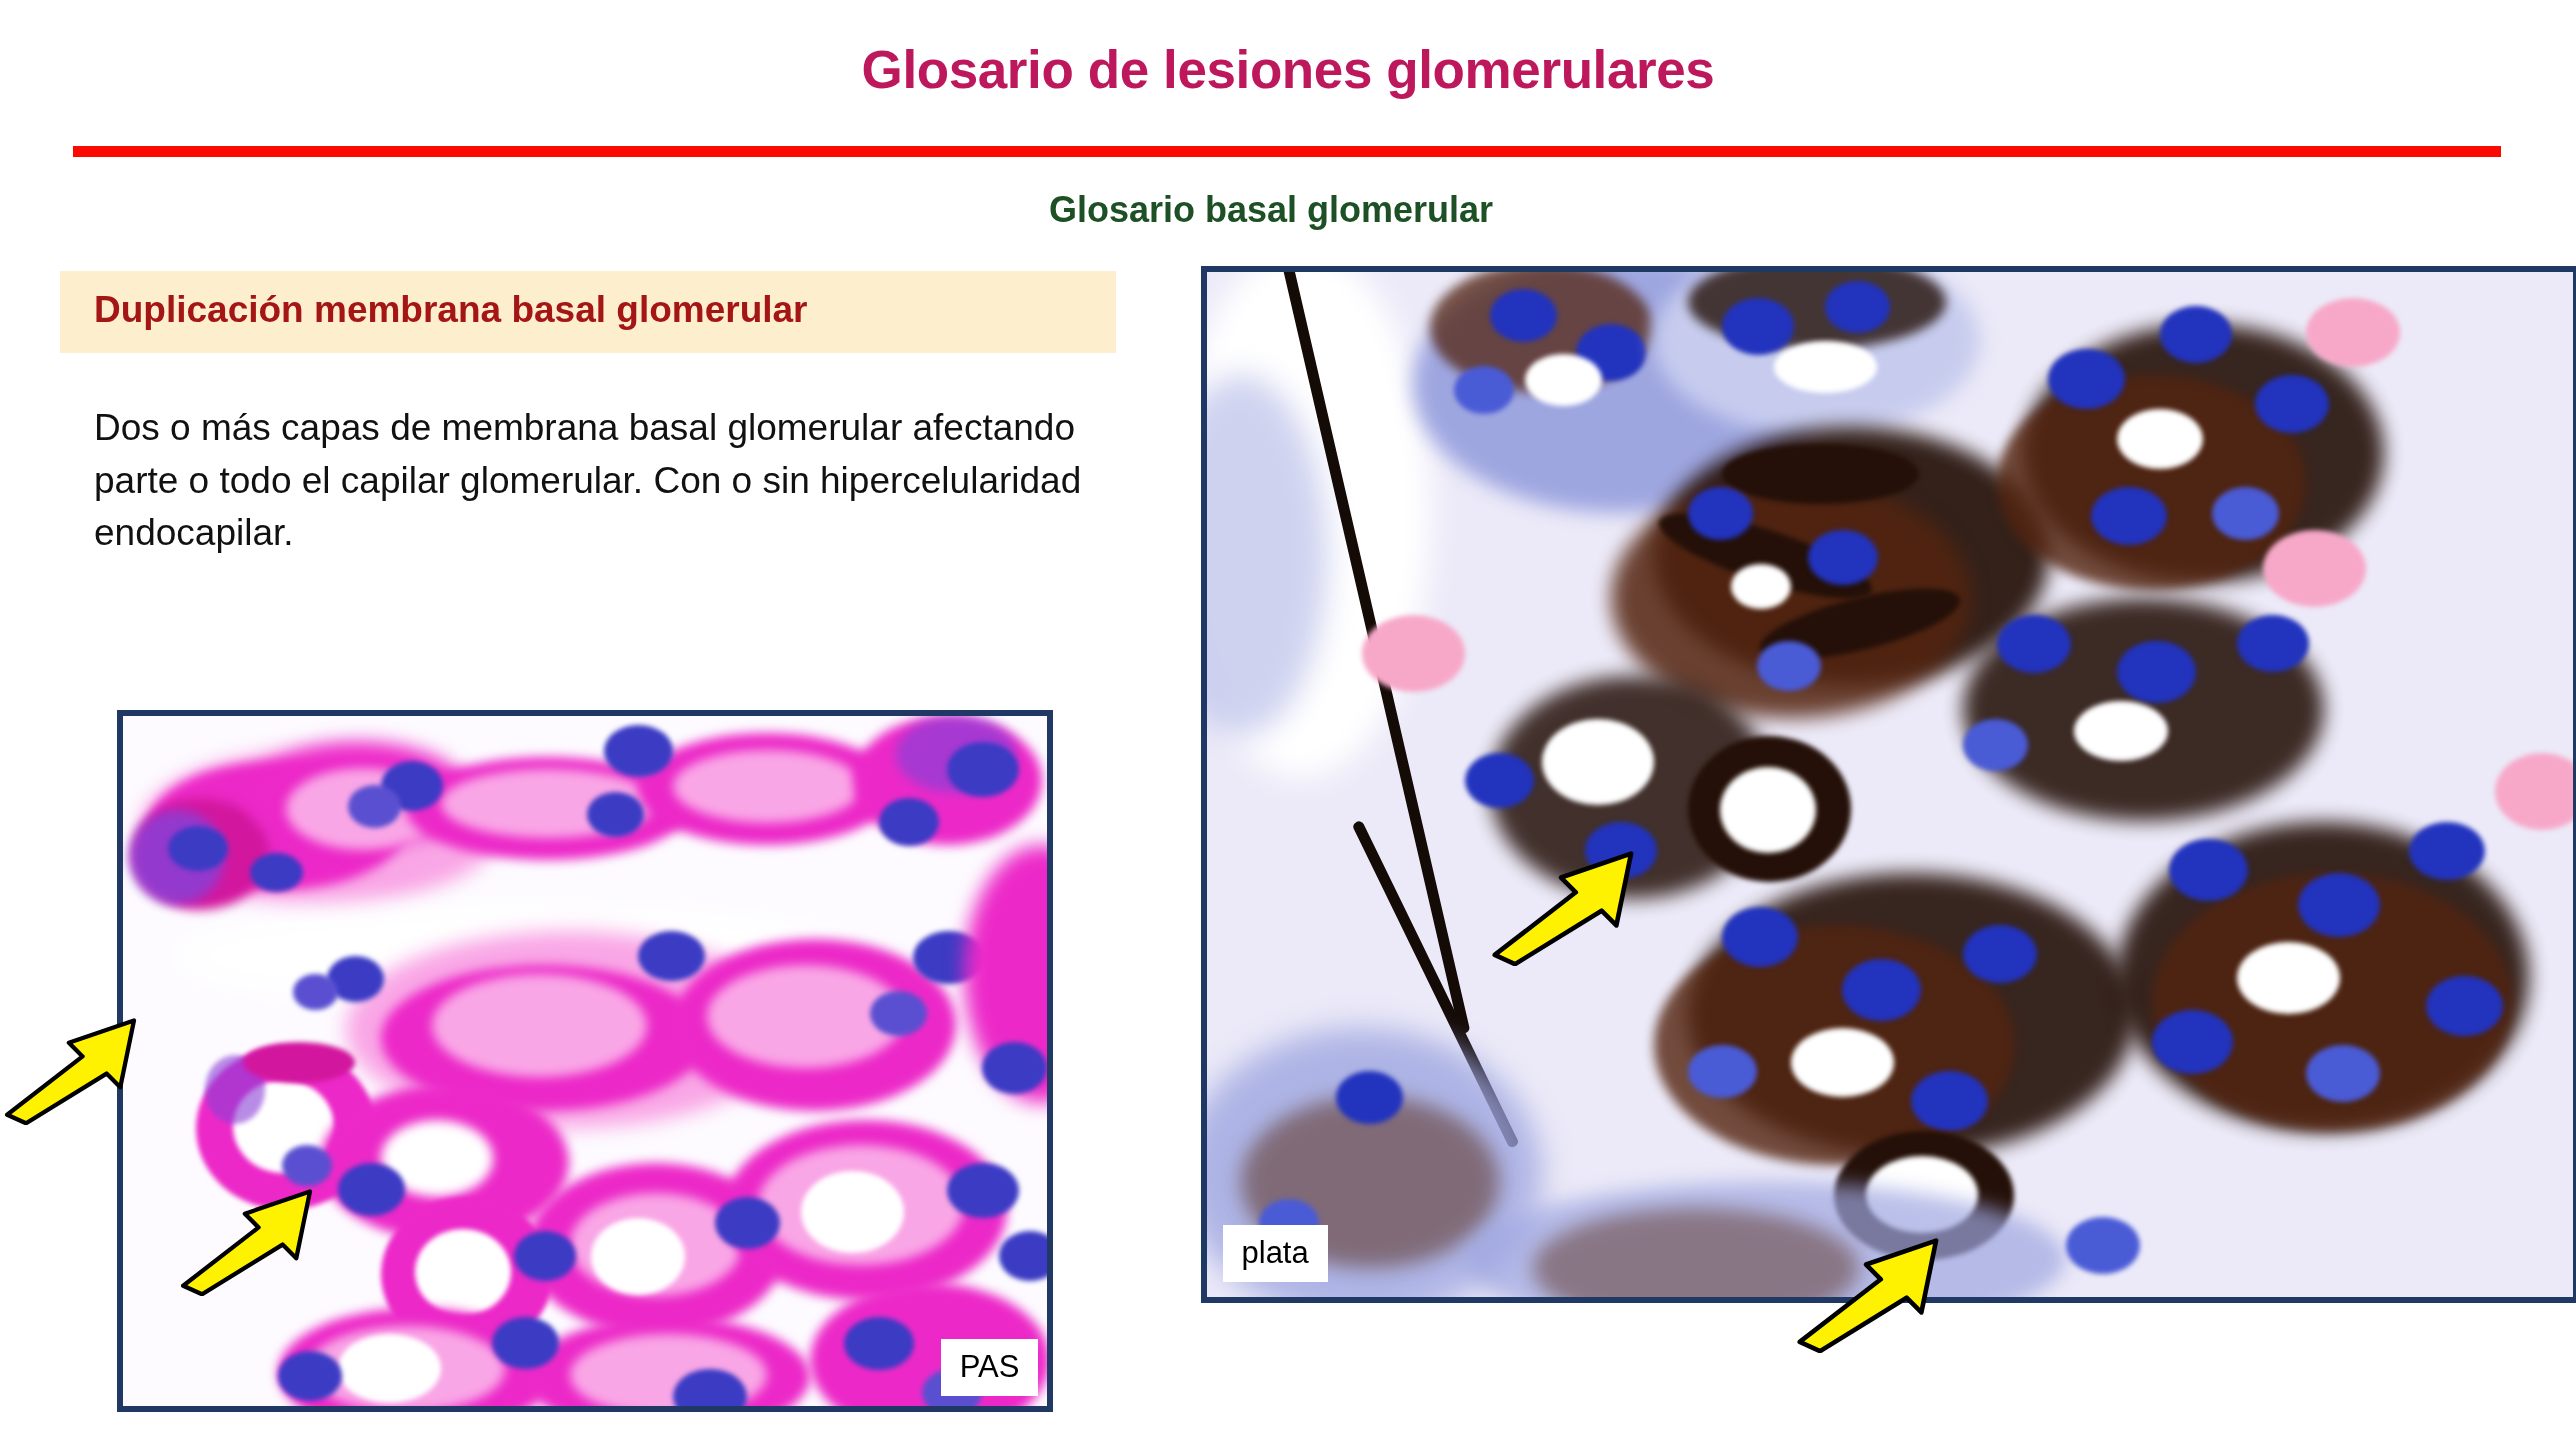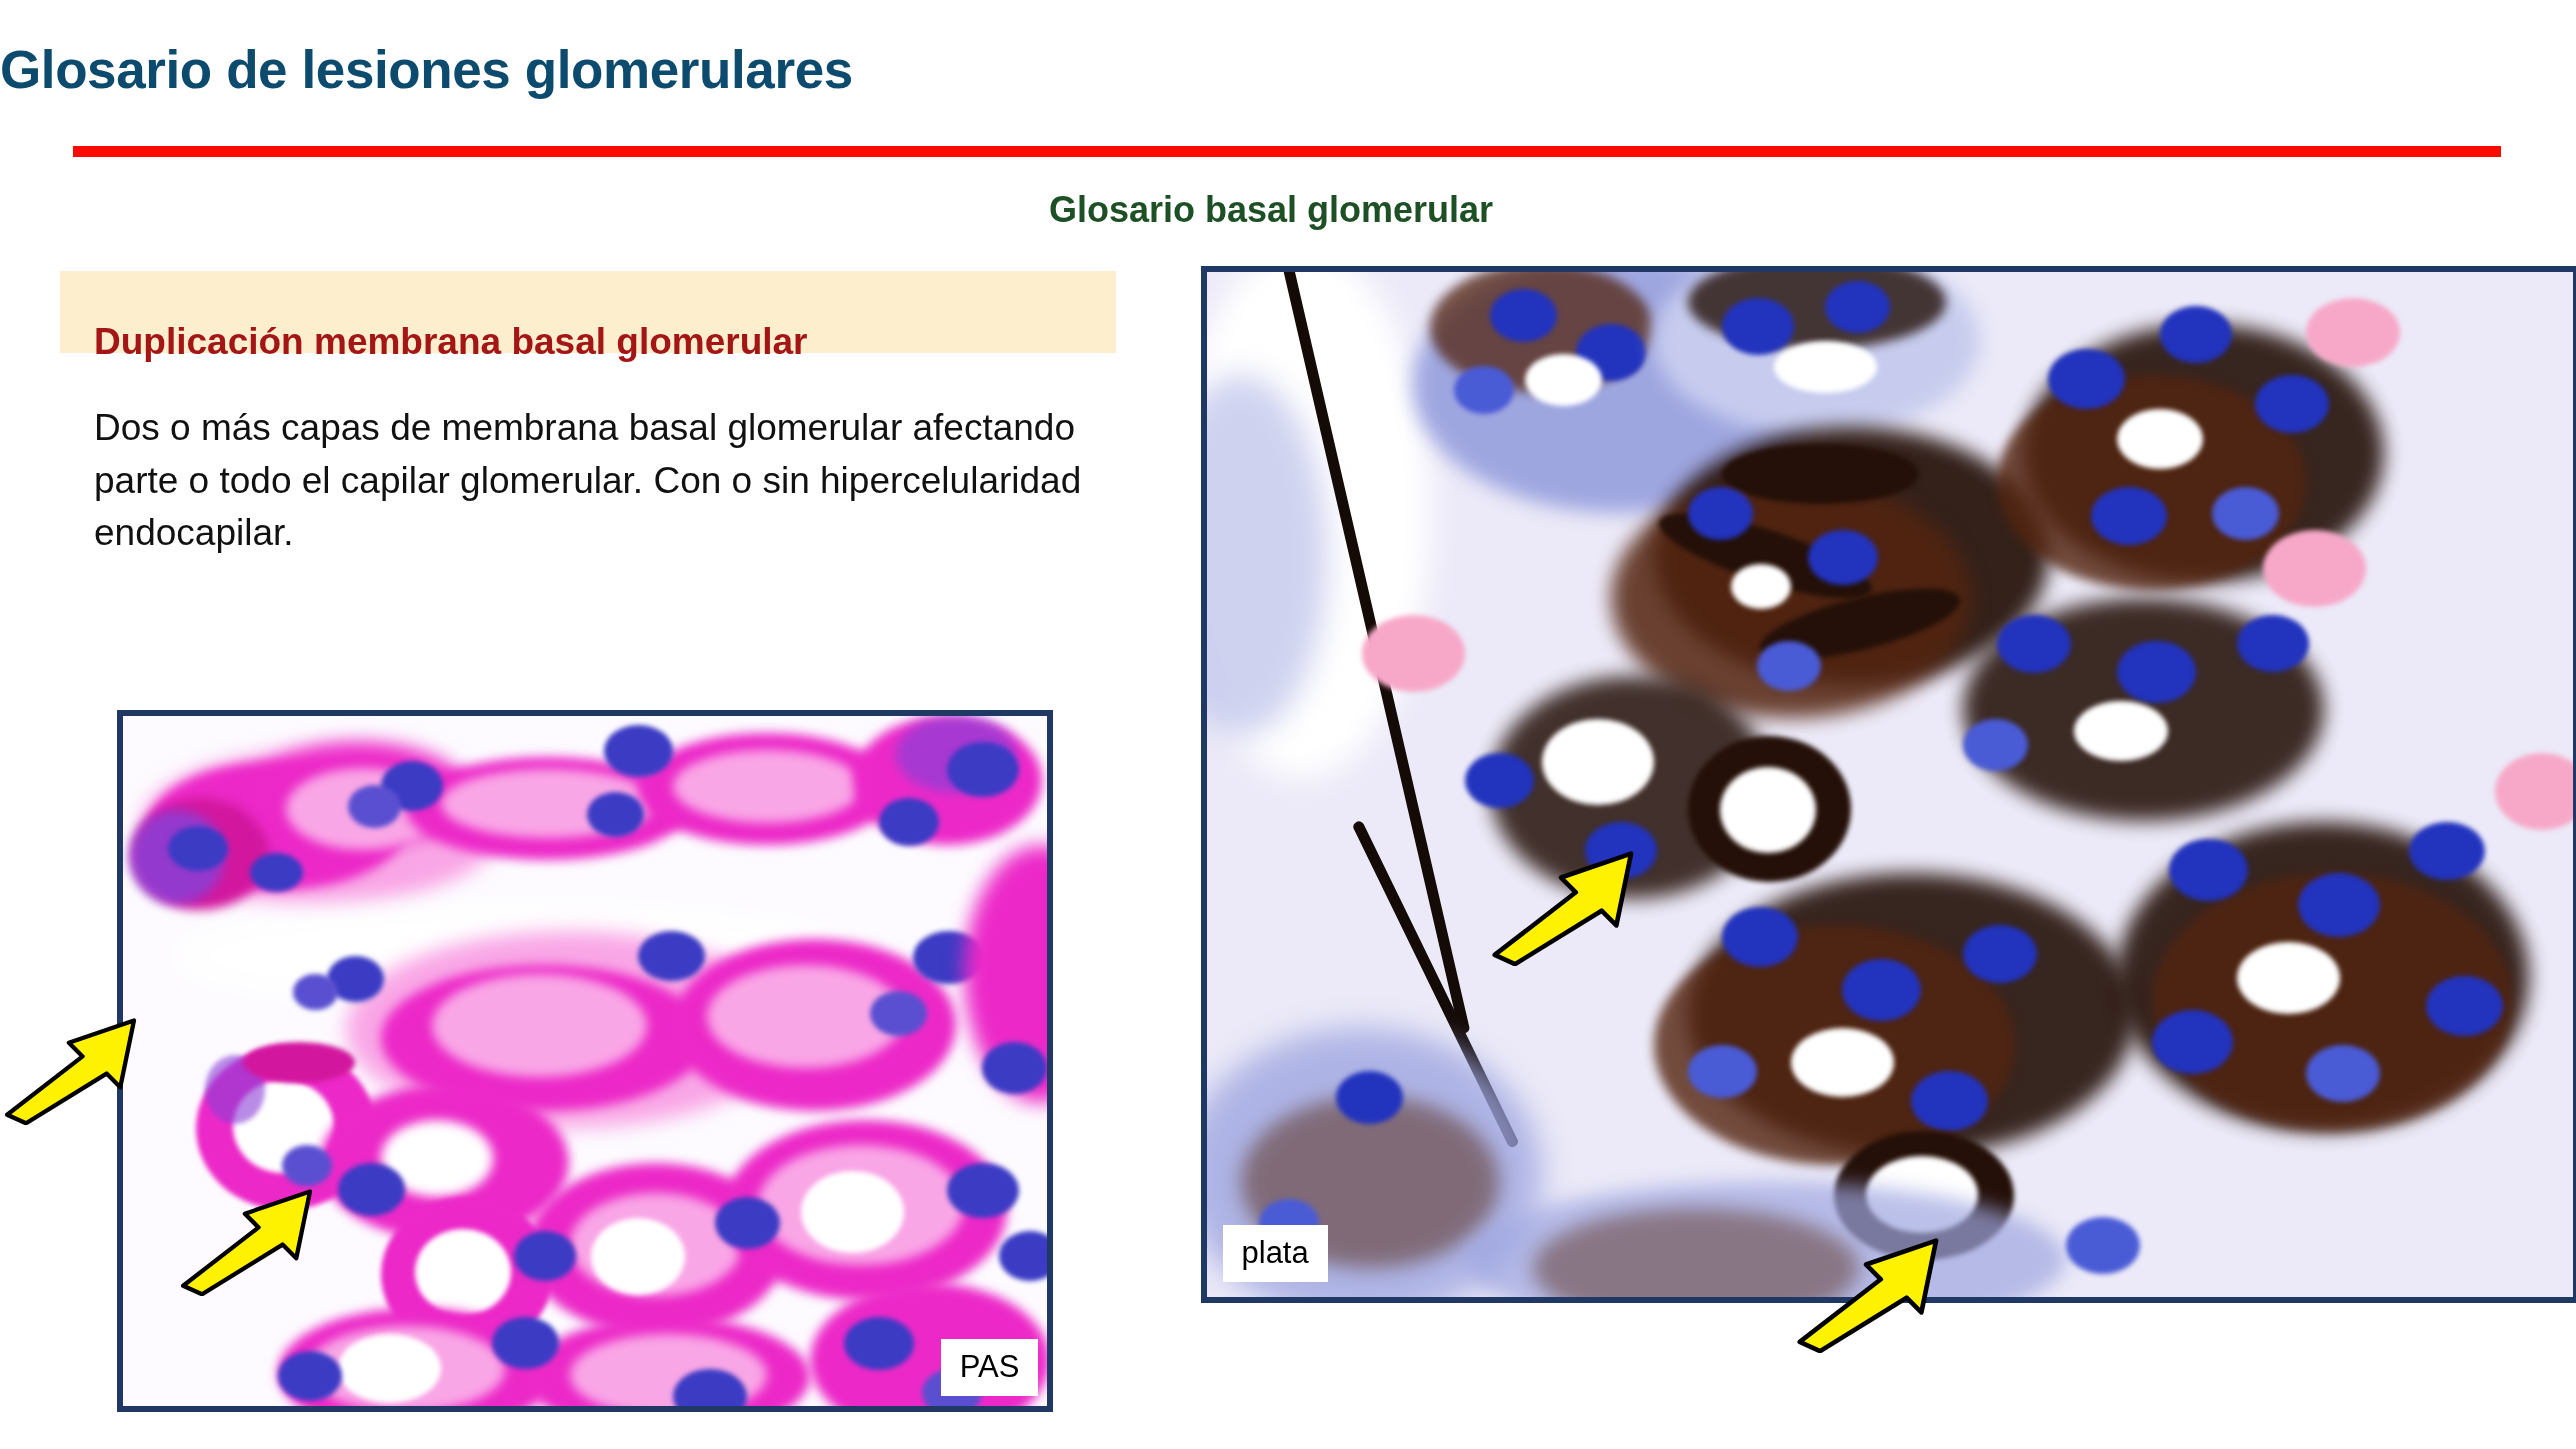--- a/index.html
+++ b/index.html
@@ -14,23 +14,24 @@
     overflow: hidden;
     font-family: "Liberation Sans", sans-serif;
   }
 
   
   .slide-title {
     position: absolute;
     left: 0;
     top: 39px;
     width: 2576px;
+    text-align: center;
     font-size: 53px;
     font-weight: bold;
-    color: #0c4a6e;
+    color: #be185d;
     letter-spacing: -0.4px;
     white-space: nowrap;
   }
   .title-rule {
     position: absolute;
     left: 73px;
     top: 146px;
     width: 2428px;
     height: 11px;
     background: #FA0A00;
@@ -59,21 +60,20 @@
     background: #FDEFCE;
   }
   .term-label {
     position: absolute;
     left: 34px;
     top: 18px;
     font-size: 37px;
     font-weight: bold;
     color: #A41616;
     white-space: nowrap;
-    margin-top: 32px;
   }
   .definition {
     position: absolute;
     left: 94px;
     top: 402px;
     width: 1022px;
     font-size: 37px;
     line-height: 1.42;
     color: #111111;
   }

